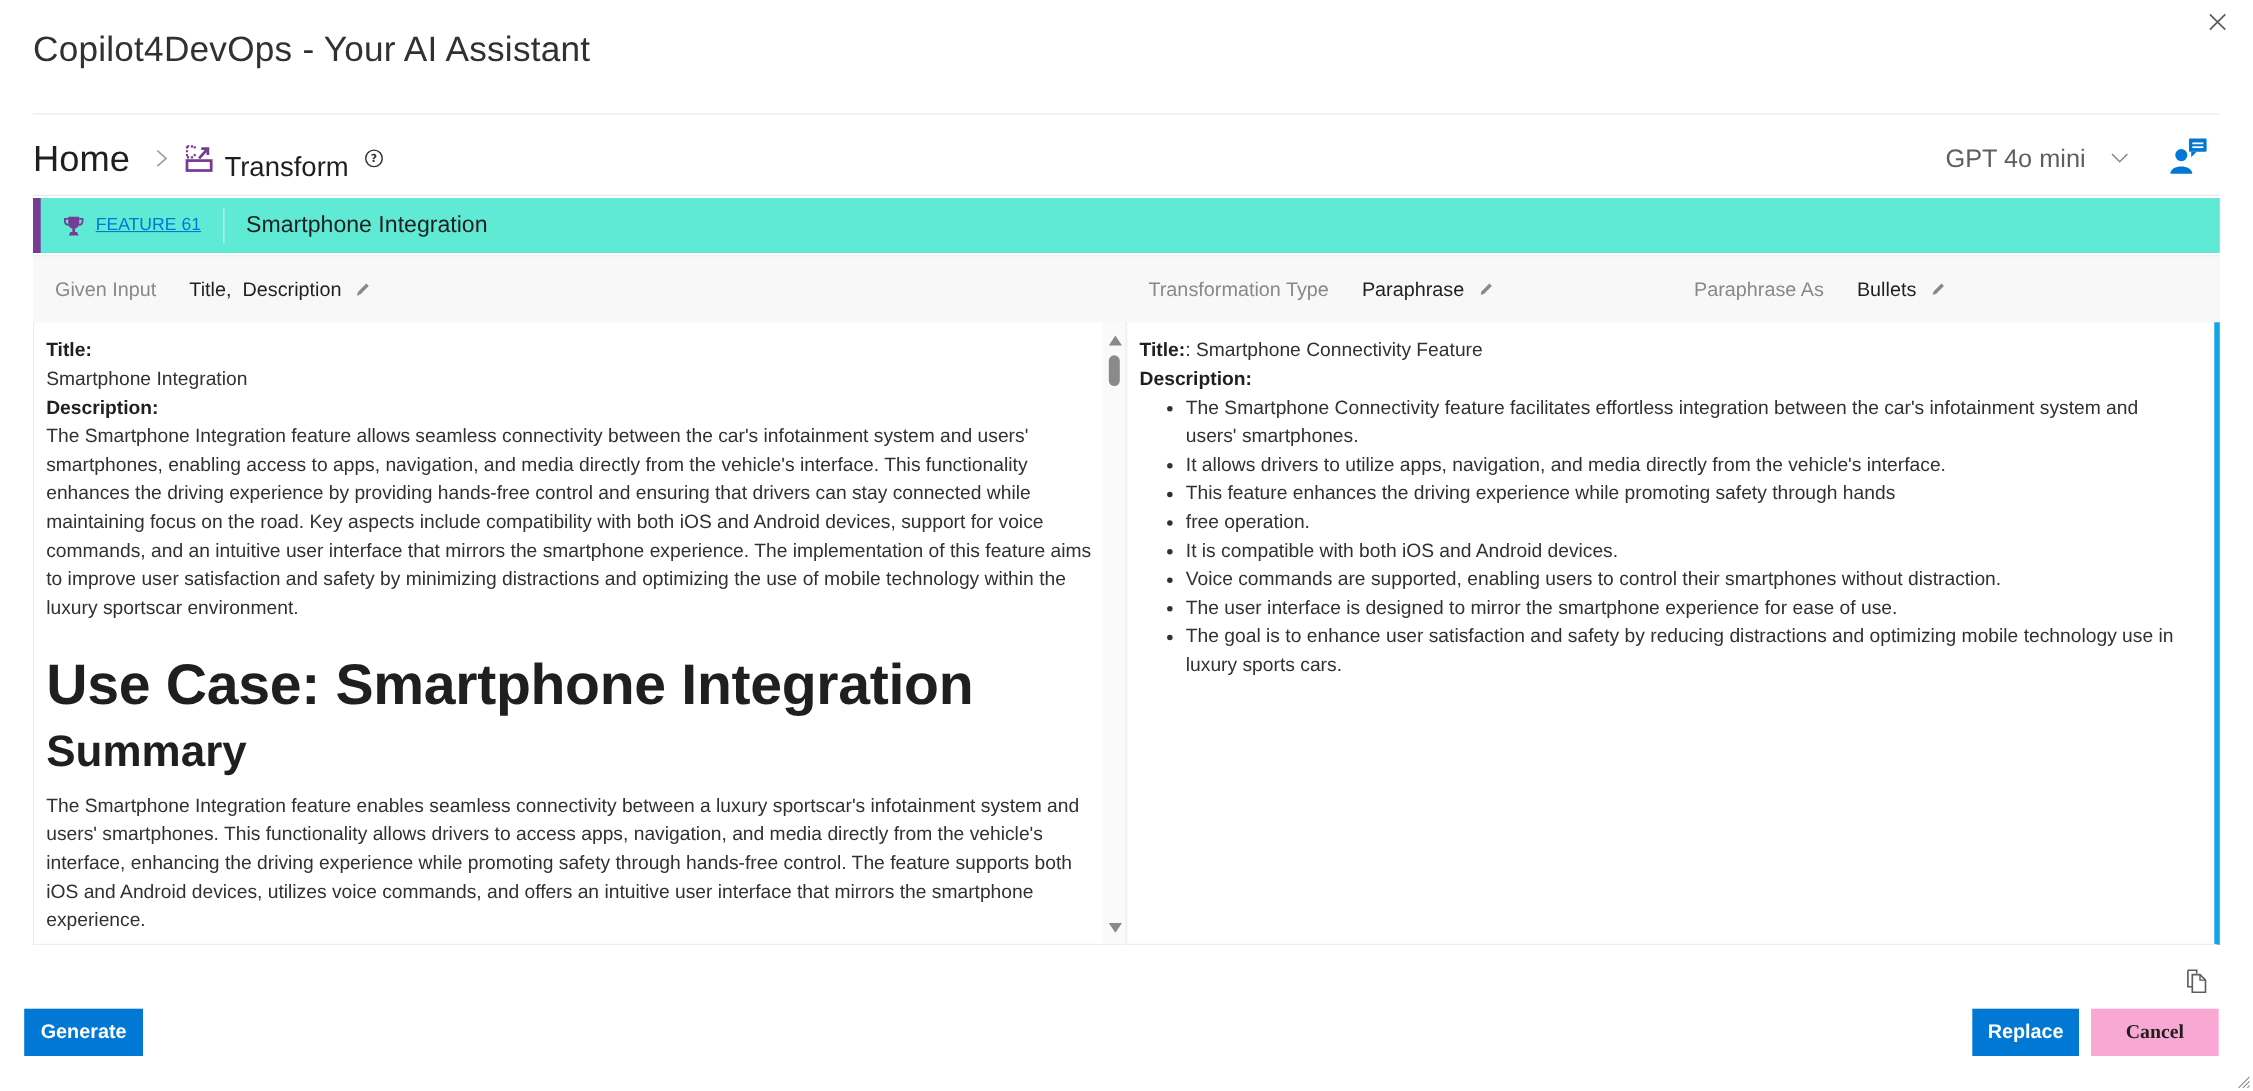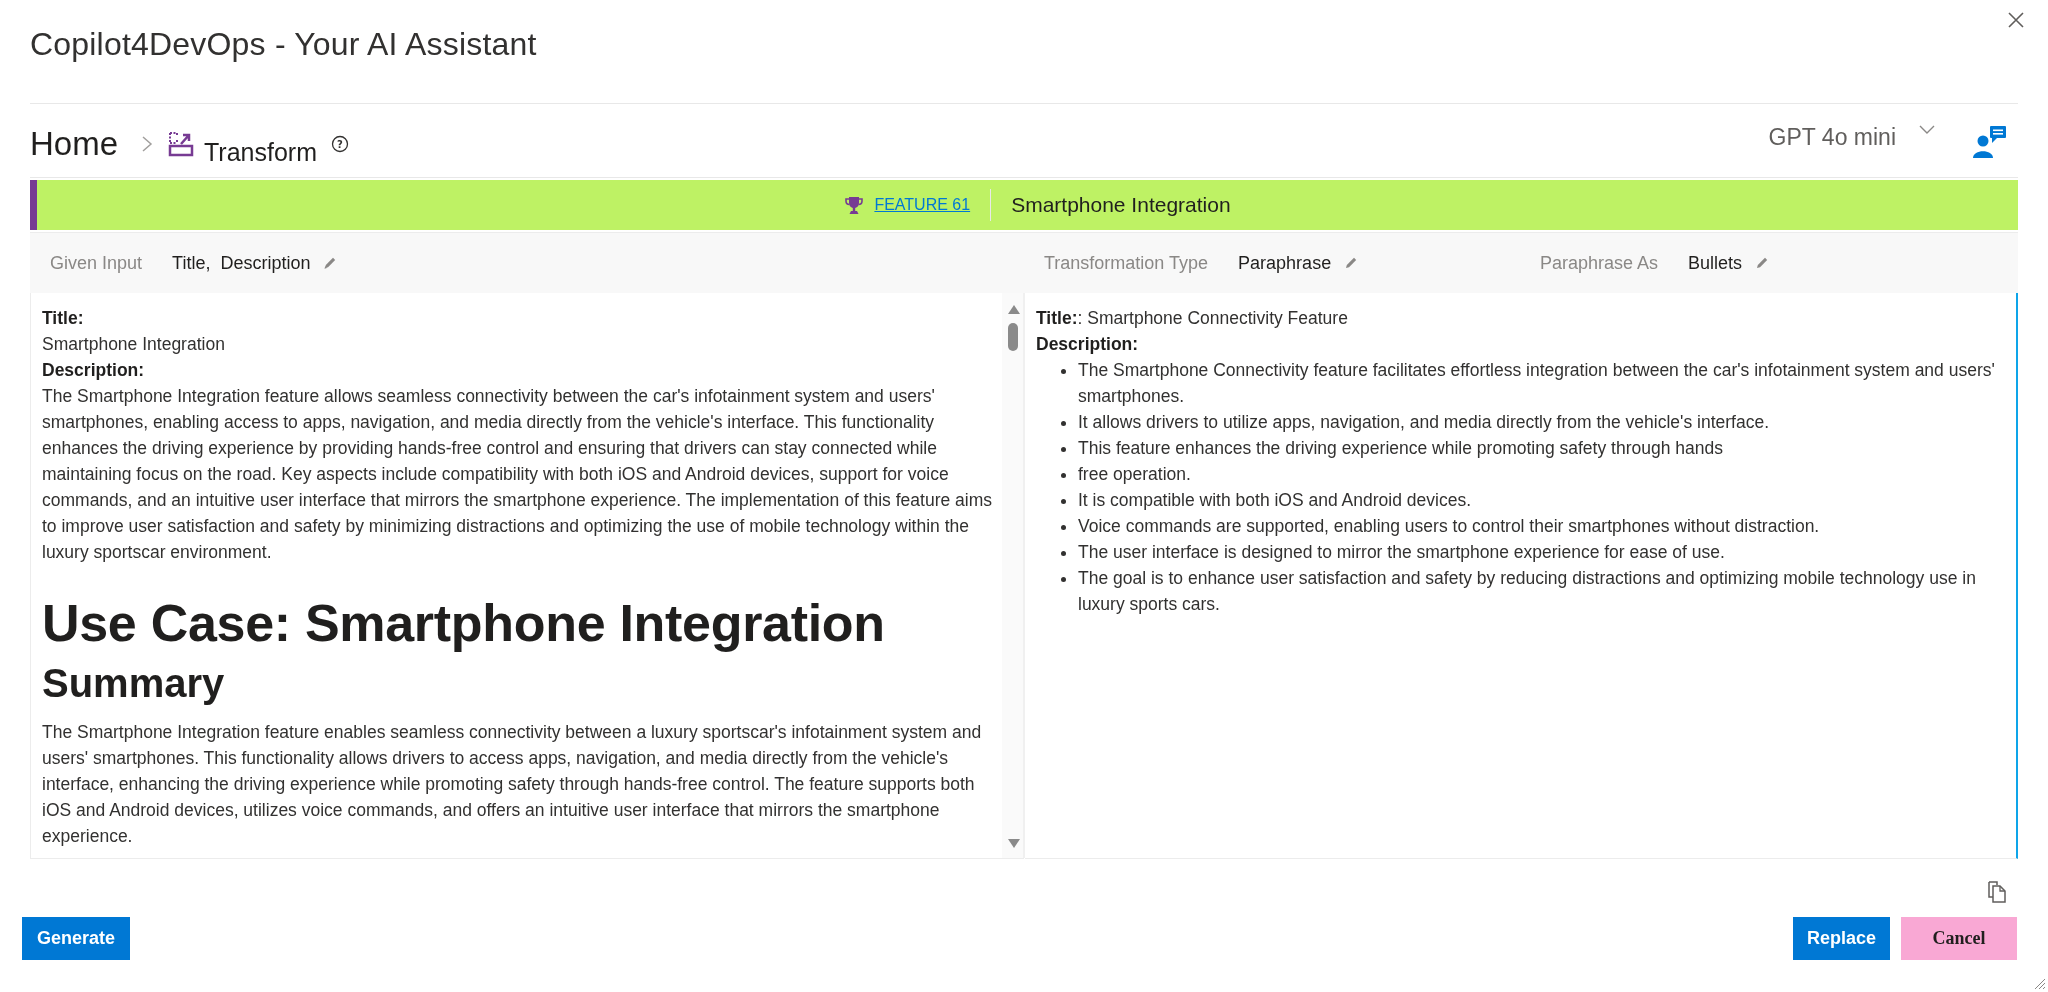--- a/index.html
+++ b/index.html
@@ -14,29 +14,29 @@
   .close-btn {
     position: absolute; right: 20px; top: 8px; width: 24px; height: 24px; cursor: pointer;
   }
   .divider-top { position: absolute; left: 30px; right: 30px; top: 103px; height: 1px; background: #e8e8e8; }
   .breadcrumb { position: absolute; left: 30px; top: 124px; height: 40px; display: flex; align-items: center; }
   .crumb-home { font-size: 33px; color: #201f1e; }
   .crumb-sep { margin: 0 14px 0 22px; width: 14px; height: 20px; }
   .crumb-icon { width: 26px; height: 26px; margin-right: 10px; }
   .crumb-current { font-size: 25px; color: #201f1e; margin-top: 16px; }
   .help-icon { width: 18px; height: 18px; margin-left: 14px; }
-  .model-select { position: absolute; right: 112px; top: 124px; height: 40px; display: flex; align-items: flex-start; cursor: pointer; }
+  .model-select { position: absolute; right: 112px; top: 124px; height: 40px; display: flex; align-items: center; cursor: pointer; }
   .model-label { font-size: 23px; color: #605e5c; }
   .chev { width: 18px; height: 12px; margin-left: 22px; }
   .agent-icon { position: absolute; right: 40px; top: 124px; width: 36px; height: 36px; cursor: pointer; }
   .divider-2 { position: absolute; left: 30px; right: 30px; top: 177px; height: 1px; background: #e8e8e8; }
 
   .workitem-bar {
-    position: absolute; left: 30px; right: 30px; top: 180px; height: 50px; background: #bef264;
-    border-left: 7px solid #773b93; display: flex; align-items: center; justify-content: center;
+    position: absolute; left: 30px; right: 30px; top: 180px; height: 50px; background: #5eead4;
+    border-left: 7px solid #773b93; display: flex; align-items: center;
   }
   .trophy { width: 20px; height: 20px; margin-left: 20px; margin-right: 10px; }
   .wi-link { font-size: 16px; color: #0078d4; text-decoration: underline; cursor: pointer; }
   .wi-sep { width: 1px; height: 32px; background: #e8e8e8; margin: 0 20px; }
   .wi-title { font-size: 21px; color: #201f1e; }
 
   .options-bar {
     position: absolute; left: 30px; right: 30px; top: 232px; height: 60px; background: #f8f8f8;
     border-top: 1px solid #ececec; border-bottom: 1px solid #ececec;
   }
@@ -54,21 +54,21 @@
   .h1 { font-size: 52px; font-weight: bold; color: #201f1e; line-height: 64px; margin-top: 26px; letter-spacing: -0.3px; }
   .h2 { font-size: 40px; font-weight: bold; color: #201f1e; line-height: 52px; margin-top: 2px; margin-bottom: 10px; font-weight: 600; }
   .scrollbar { position: absolute; right: 0; top: 0; width: 22px; height: 100%; background: #fafafa; cursor: pointer; }
   .sb-up { position: absolute; left: 6px; top: 12px; width: 0; height: 0; border-left: 6px solid transparent; border-right: 6px solid transparent; border-bottom: 9px solid #8a8a8a; }
   .sb-thumb { position: absolute; left: 6px; top: 30px; width: 10px; height: 28px; border-radius: 5px; background: #8a8a8a; }
   .sb-down { position: absolute; left: 6px; bottom: 10px; width: 0; height: 0; border-left: 6px solid transparent; border-right: 6px solid transparent; border-top: 9px solid #8a8a8a; }
 
   .panel-sep { position: absolute; left: 1023px; top: 293px; width: 2px; height: 565px; background: #f0f0f0; }
   .panel-right {
     position: absolute; left: 1025px; top: 293px; right: 30px; height: 565px; background: #fff;
-    border-right: 2px solid #0ea5e9; border-bottom: 1px solid #ececec; overflow: hidden;
+    border-right: 5px solid #0ea5e9; border-bottom: 1px solid #ececec; overflow: hidden;
   }
   .panel-right .content { position: absolute; left: 11px; top: 12px; right: 20px; font-size: 17.5px; line-height: 26px; color: #323130; }
   .panel-right ul { margin: 0; padding-left: 42px; }
   .panel-right li { margin: 0; }
 
   .copy-icon { position: absolute; right: 40px; top: 880px; width: 22px; height: 24px; cursor: pointer; }
   .btn {
     position: absolute; top: 917px; height: 43px; font-size: 18px; font-weight: bold; border: none;
     display: flex; align-items: center; justify-content: center; cursor: pointer;
     font-family: "Liberation Sans", "DejaVu Sans", sans-serif;

